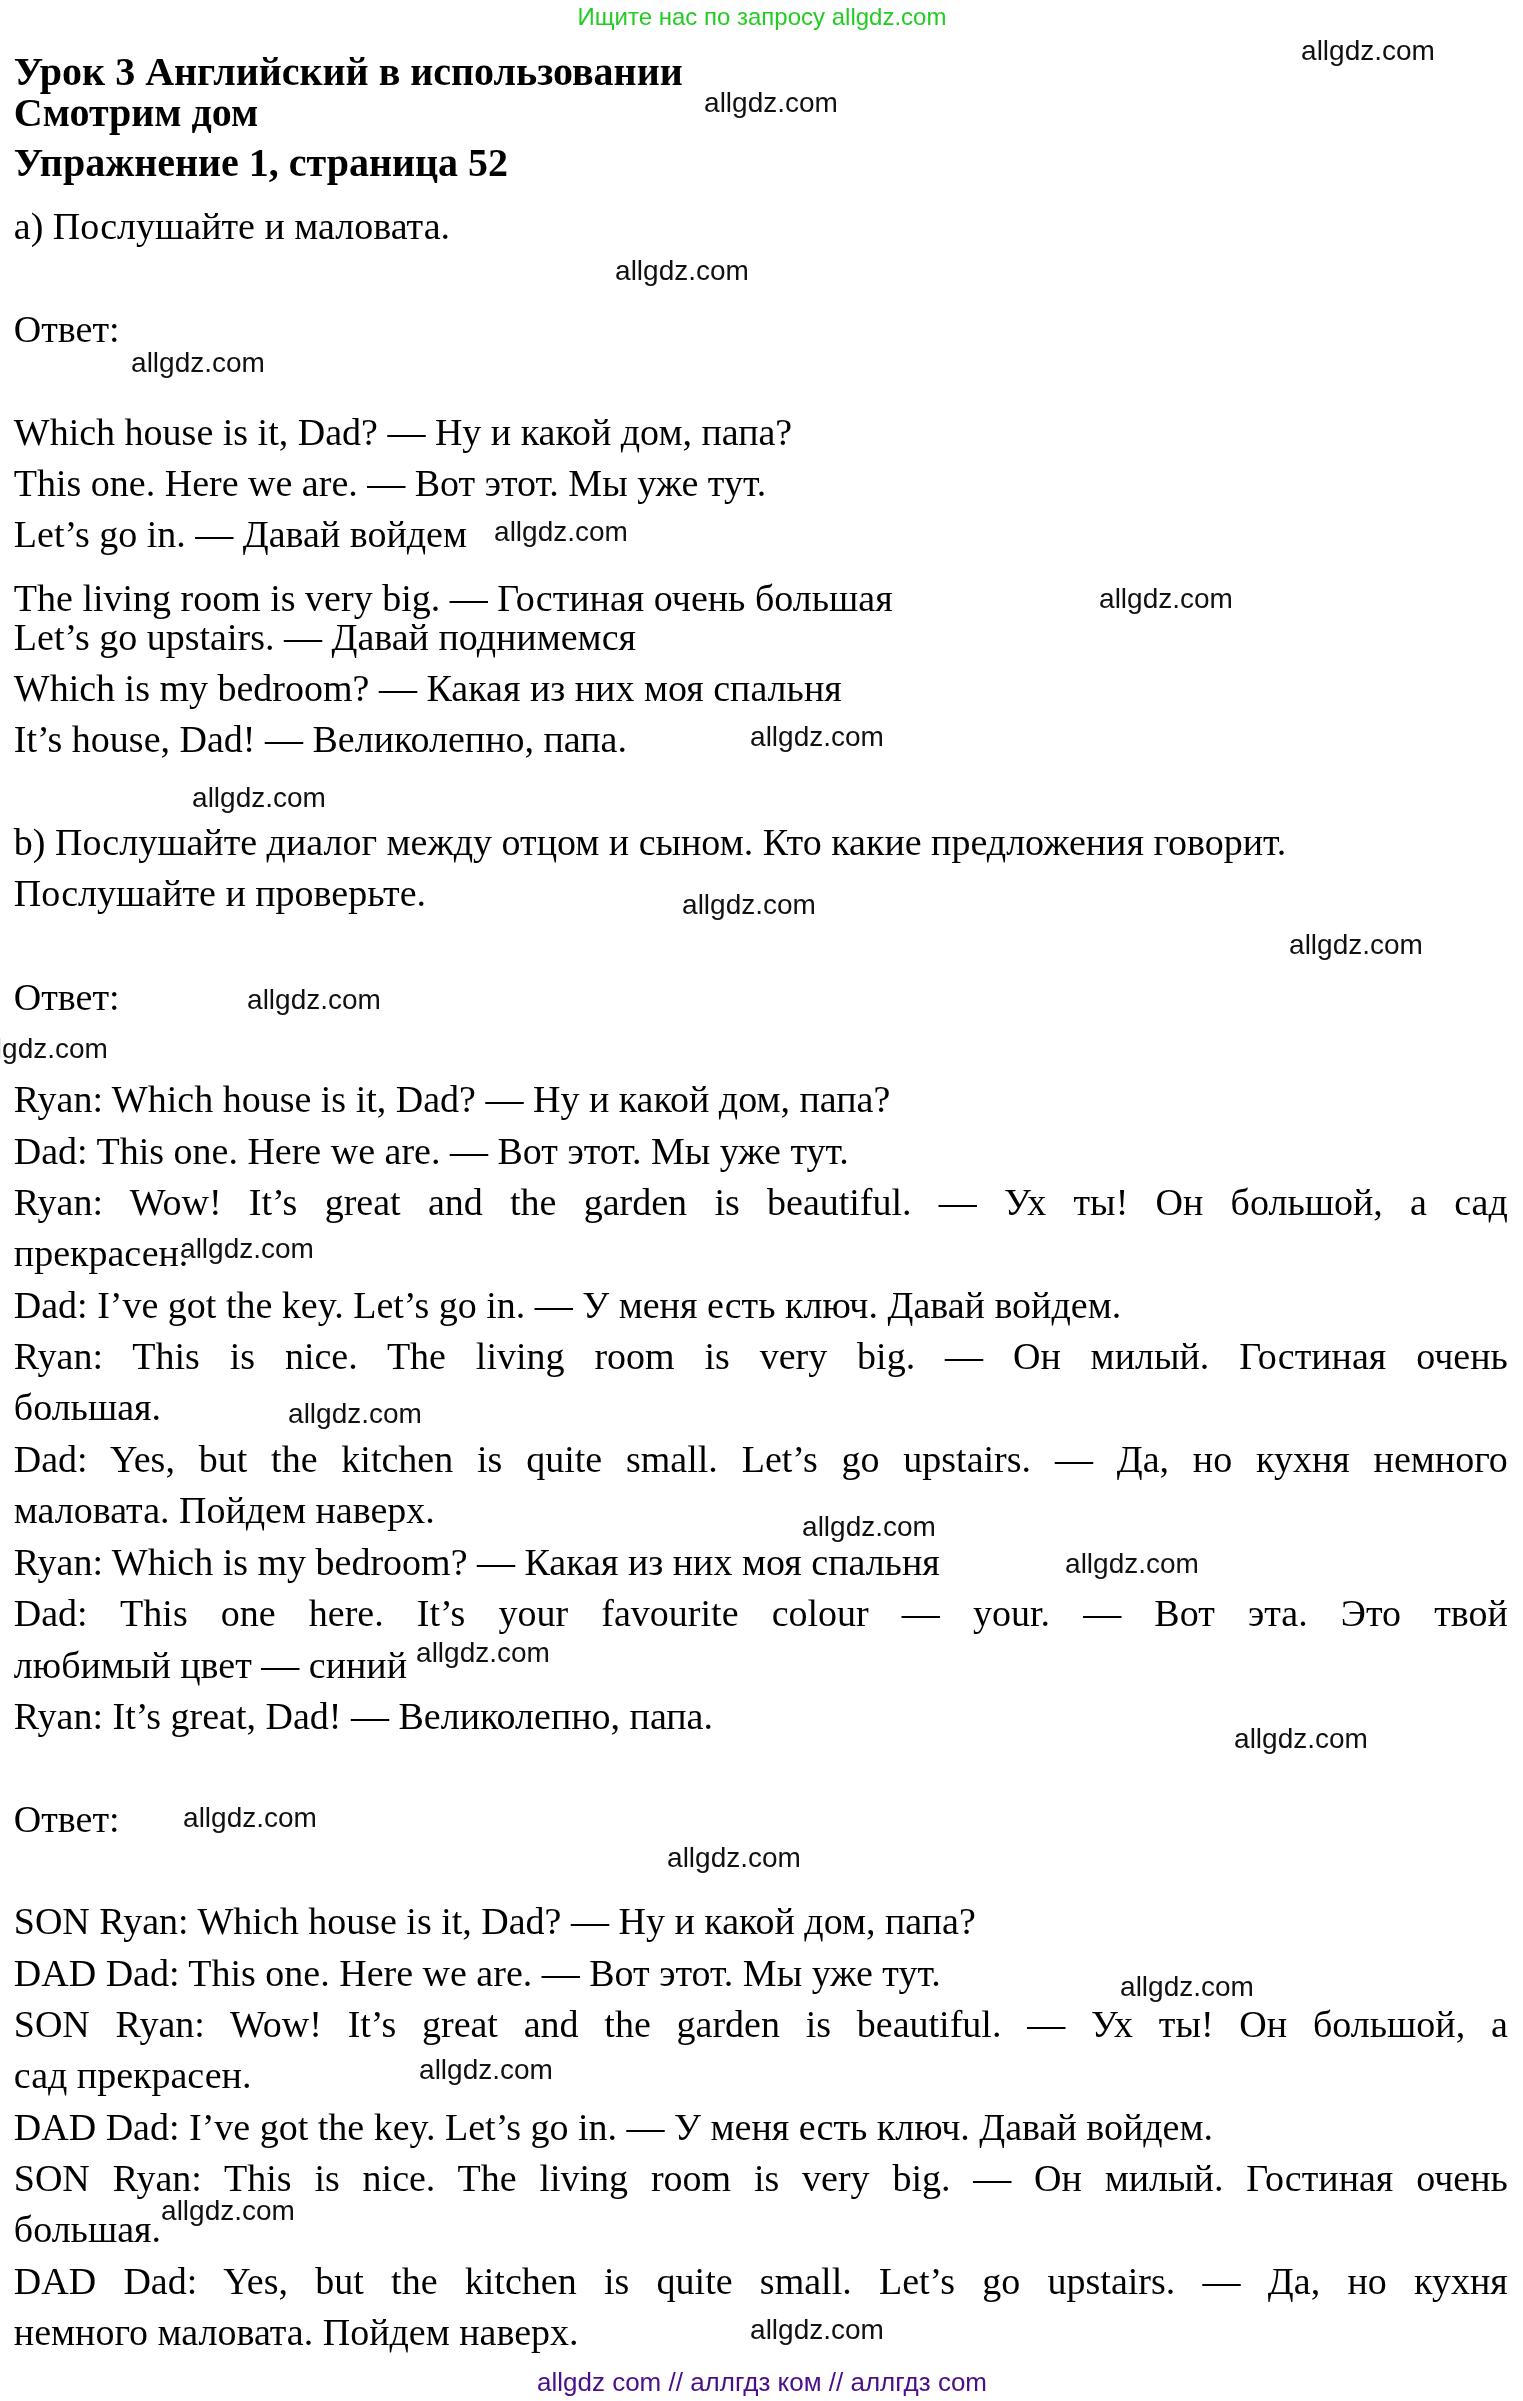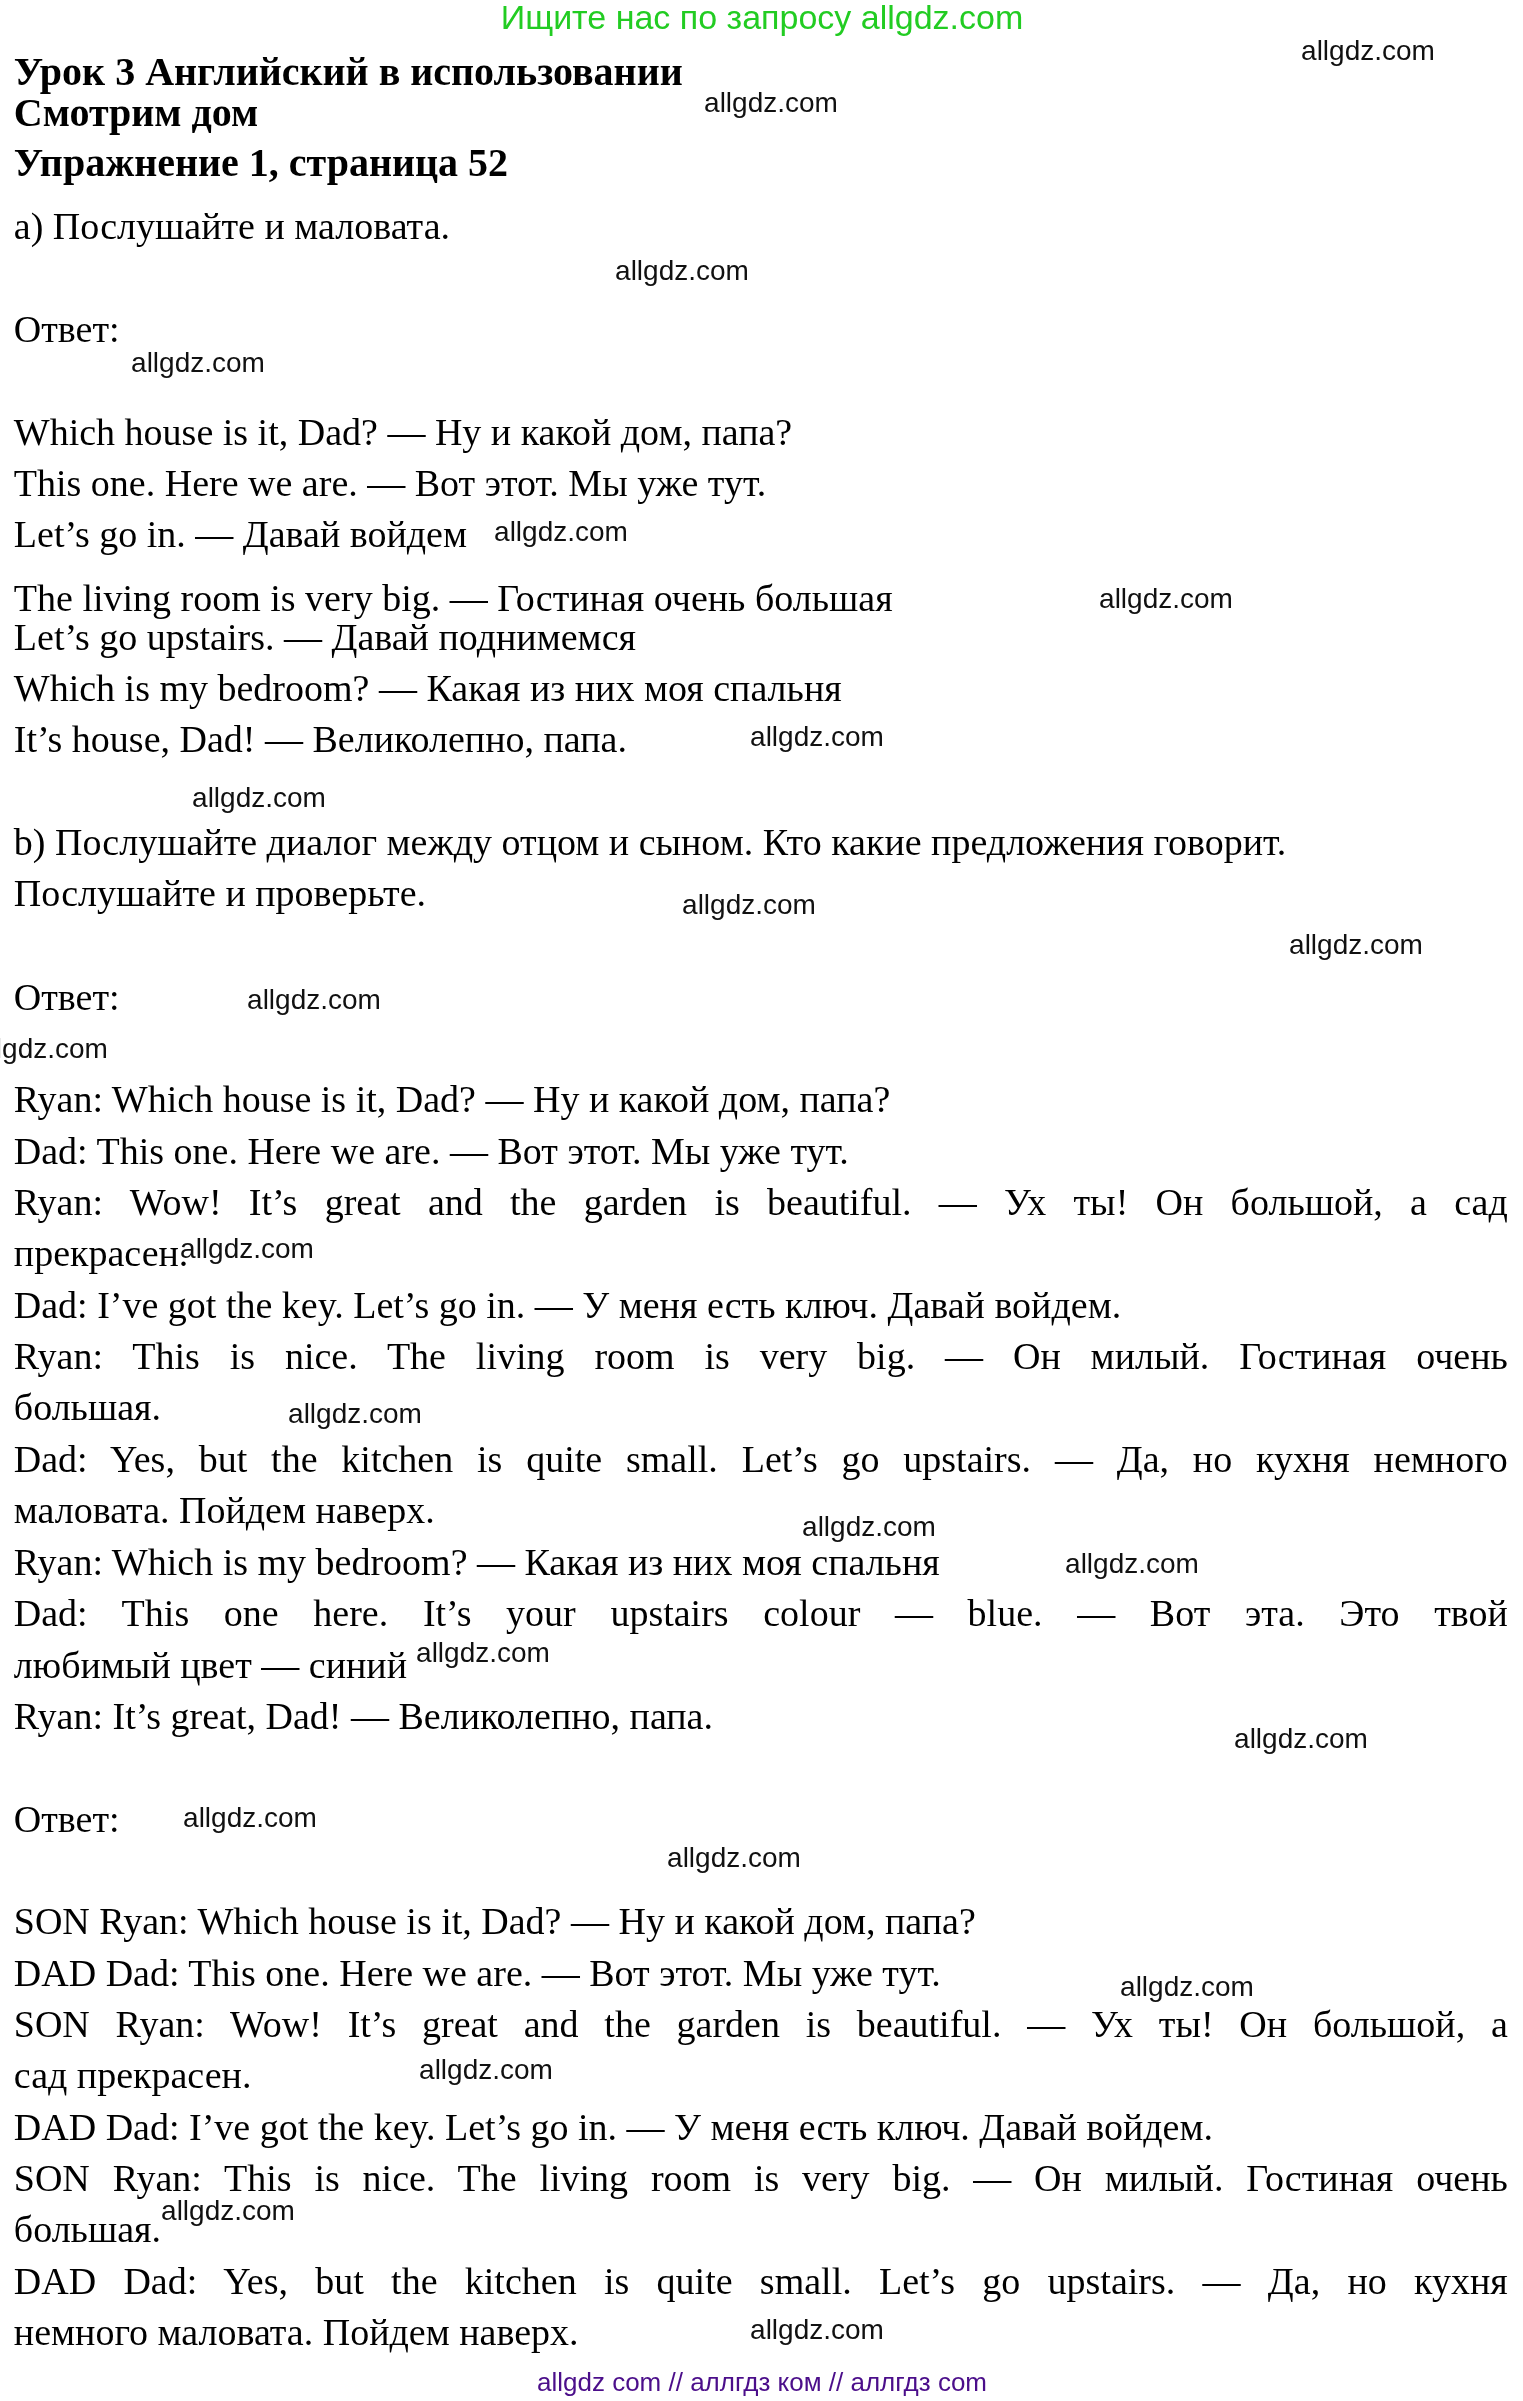--- a/index.html
+++ b/index.html
@@ -1,21 +1,21 @@
 <!DOCTYPE html>
 <html style="font-size:12.3px"><head>
 <meta charset="utf-8">
 <style>
   html, body { margin:0; padding:0; background:#ffffff; }
   body { width:1524px; height:2401px; position:relative; overflow:hidden; }
   .ln { position:absolute; left:13.8px; white-space:nowrap; font-family:"Liberation Serif", serif; font-size:38px; color:#000; line-height:49px; }
   .ln.j { width:1494px; text-align:justify; text-align-last:justify; white-space:normal; }
   .hd { font-weight:bold; font-size:40px; }
   .wm { position:absolute; font-family:"Liberation Sans", sans-serif; font-size:28px; color:#111; line-height:27.6px; white-space:nowrap; transform:translate(-50%,-50%); }
-  .banner { position:absolute; top:0; left:0; width:1524px; text-align:center; font-family:"Liberation Sans", sans-serif; font-size:34px; line-height:34px; }
+  .banner { position:absolute; top:0; left:0; width:1524px; text-align:center; font-family:"Liberation Sans", sans-serif; font-size:24px; line-height:34px; }
   .footer { position:absolute; top:2365px; left:0; width:1524px; text-align:center; font-family:"Liberation Sans", sans-serif; font-size:26px; line-height:34px; }
   b.tag { font-weight:normal; }
 </style>
 </head>
 <body>
 
 <div class="banner" style="color:#22cc22">Ищите нас по запросу allgdz.com</div>
 
 <div class="ln hd" style="top:47px">Урок 3 Английский в использовании</div>
 <div class="ln hd" style="top:88px">Смотрим дом</div>
@@ -38,21 +38,21 @@
 <div class="ln" style="top:1075px">Ryan: Which house is it, Dad? — Ну и какой дом, папа?</div>
 <div class="ln" style="top:1127px">Dad: This one. Here we are. — Вот этот. Мы уже тут.</div>
 <div class="ln j" style="top:1178px">Ryan: Wow! It’s great and the garden is beautiful. — Ух ты! Он большой, а сад</div>
 <div class="ln" style="top:1229px">прекрасен.</div>
 <div class="ln" style="top:1281px">Dad: I’ve got the key. Let’s go in. — У меня есть ключ. Давай войдем.</div>
 <div class="ln j" style="top:1332px">Ryan: This is nice. The living room is very big. — Он милый. Гостиная очень</div>
 <div class="ln" style="top:1383px">большая.</div>
 <div class="ln j" style="top:1435px">Dad: Yes, but the kitchen is quite small. Let’s go upstairs. — Да, но кухня немного</div>
 <div class="ln" style="top:1486px">маловата. Пойдем наверх.</div>
 <div class="ln" style="top:1538px">Ryan: Which is my bedroom? — Какая из них моя спальня</div>
-<div class="ln j" style="top:1589px">Dad: This one here. It’s your upstairs colour — blue. — Вот эта. Это твой</div>
+<div class="ln j" style="top:1589px">Dad: This one here. It’s your favourite colour — your. — Вот эта. Это твой</div>
 <div class="ln" style="top:1641px">любимый цвет — синий</div>
 <div class="ln" style="top:1692px">Ryan: It’s great, Dad! — Великолепно, папа.</div>
 
 <div class="ln" style="top:1795px">Ответ:</div>
 
 <div class="ln" style="top:1897px"><b class="tag">SON</b><span> Ryan: Which house is it, Dad? — Ну и какой дом, папа?</span></div>
 <div class="ln" style="top:1949px"><b class="tag">DAD</b><span> Dad: This one. Here we are. — Вот этот. Мы уже тут.</span></div>
 <div class="ln j" style="top:2000px"><b class="tag">SON</b><span> Ryan: Wow! It’s great and the garden is beautiful. — Ух ты! Он большой, а</span></div>
 <div class="ln" style="top:2051px"><span>сад прекрасен.</span></div>
 <div class="ln" style="top:2103px"><b class="tag">DAD</b><span> Dad: I’ve got the key. Let’s go in. — У меня есть ключ. Давай войдем.</span></div>

